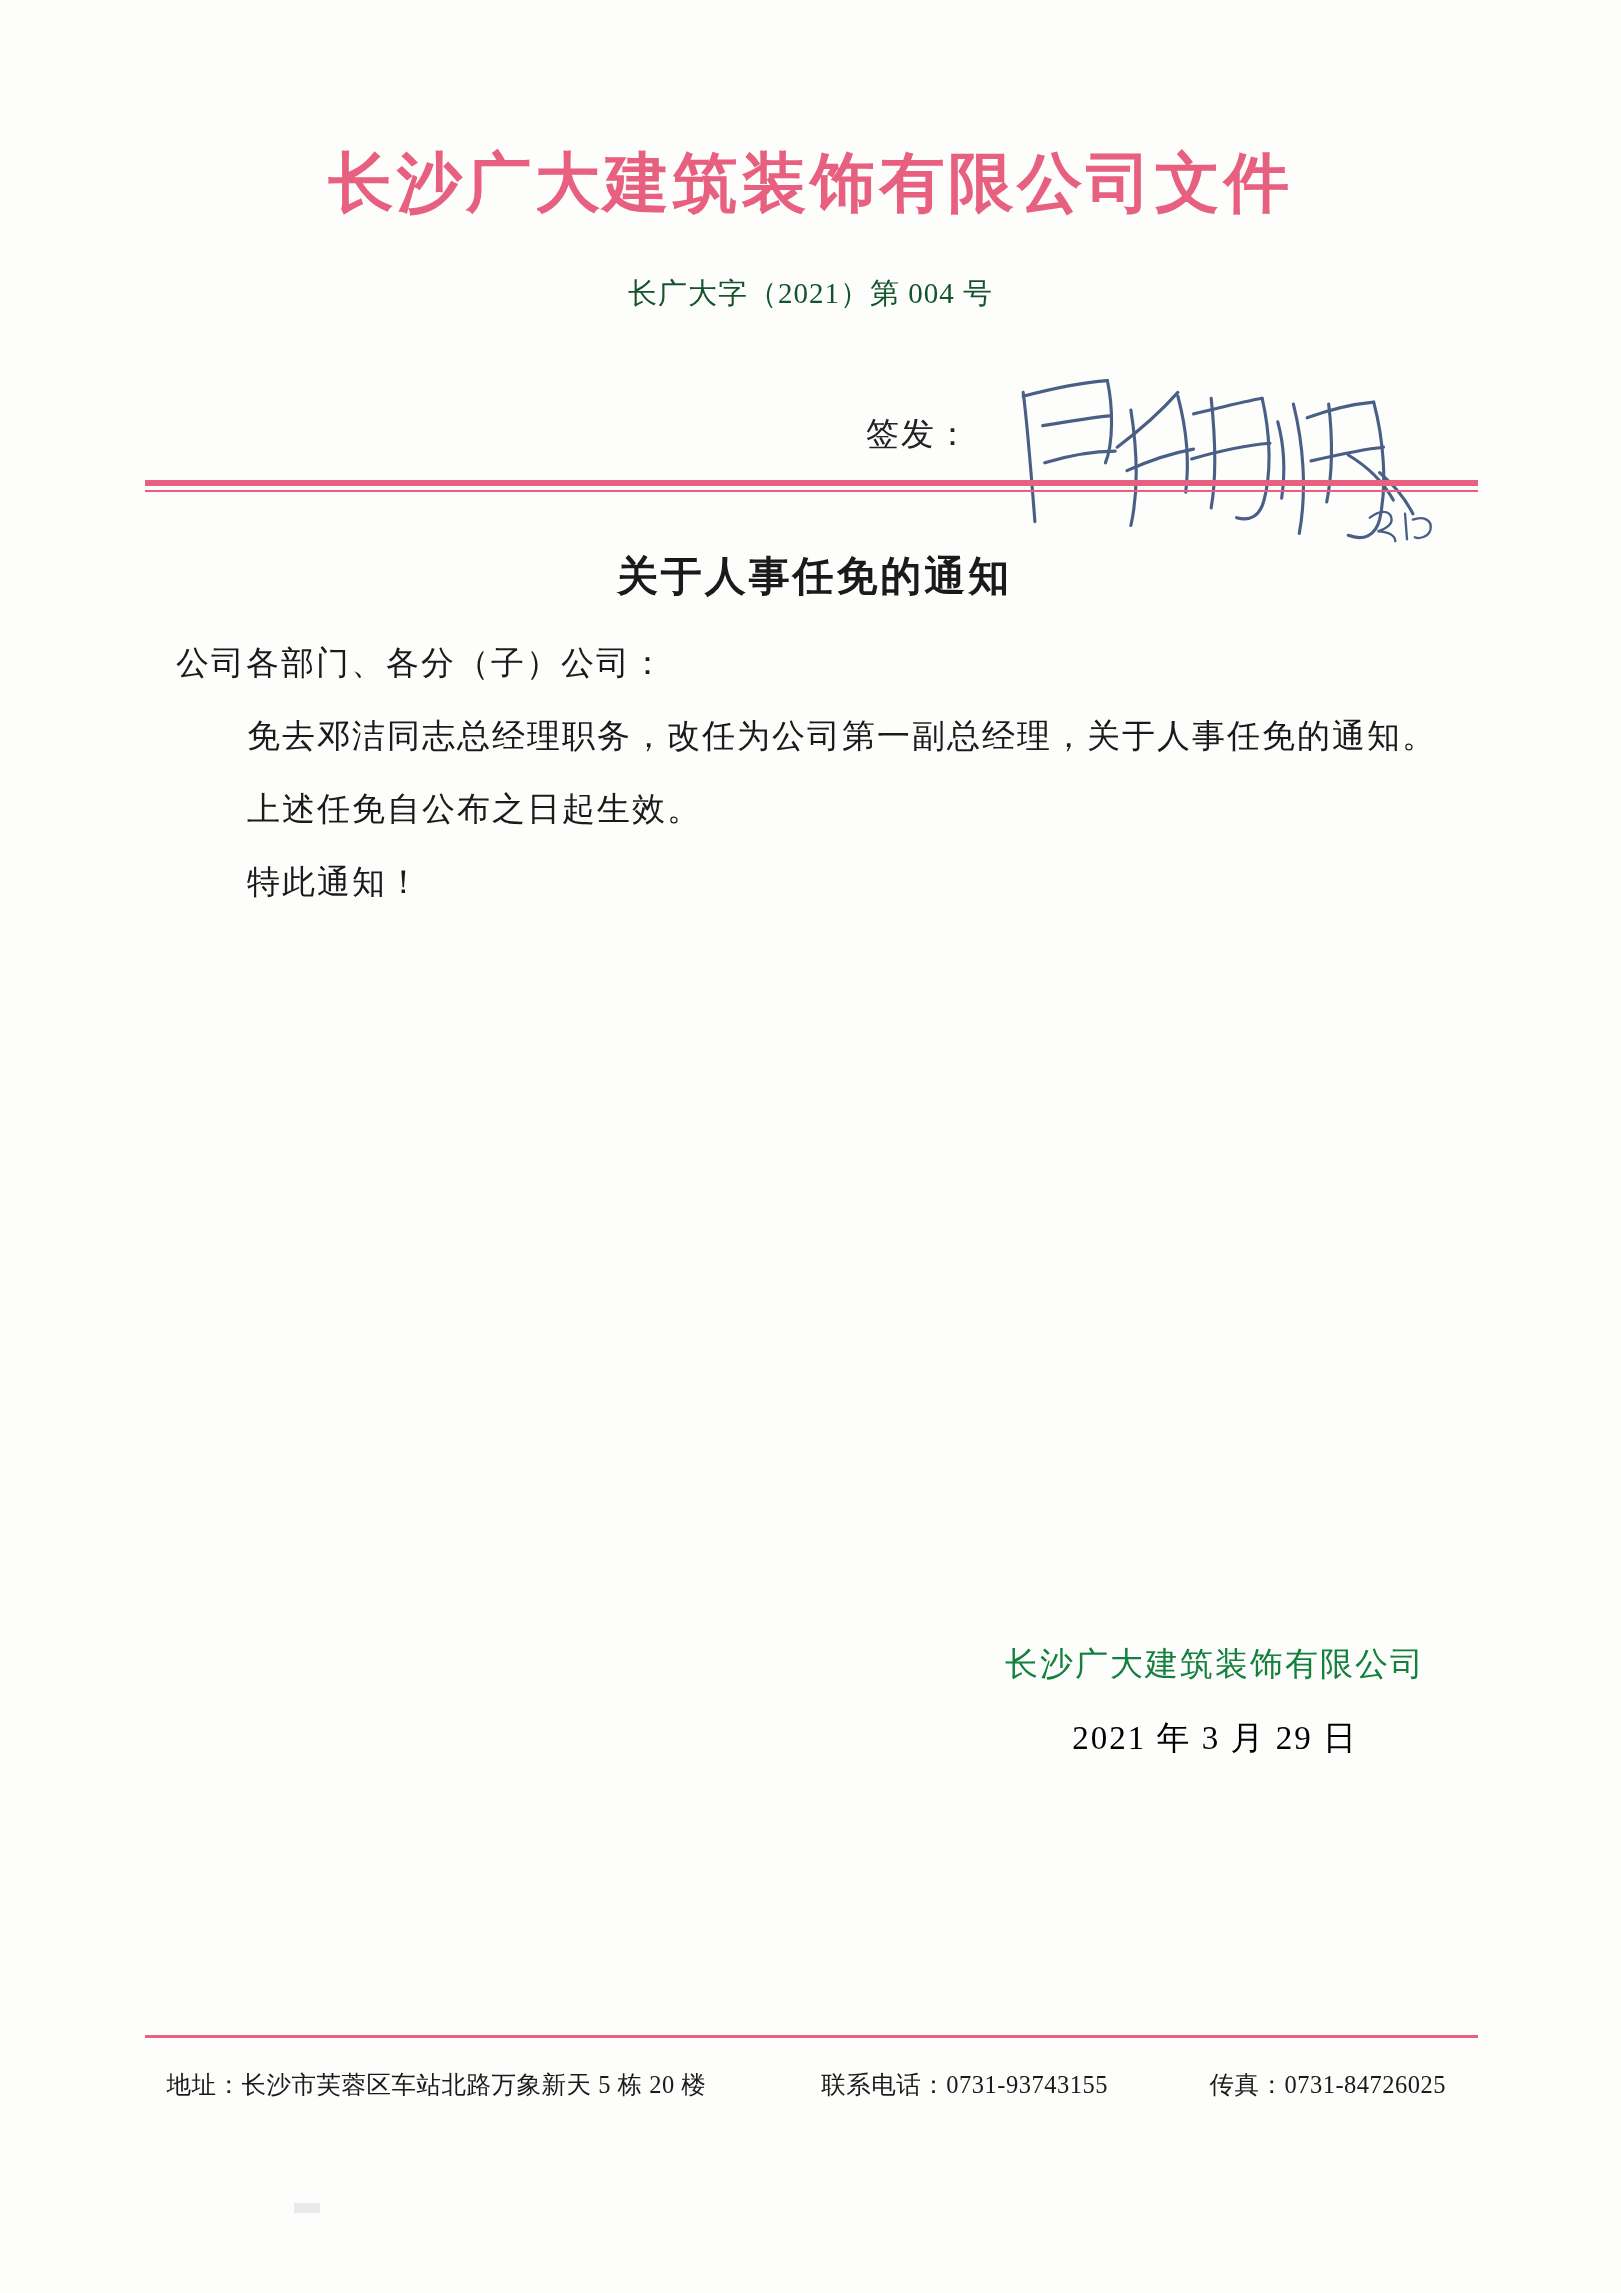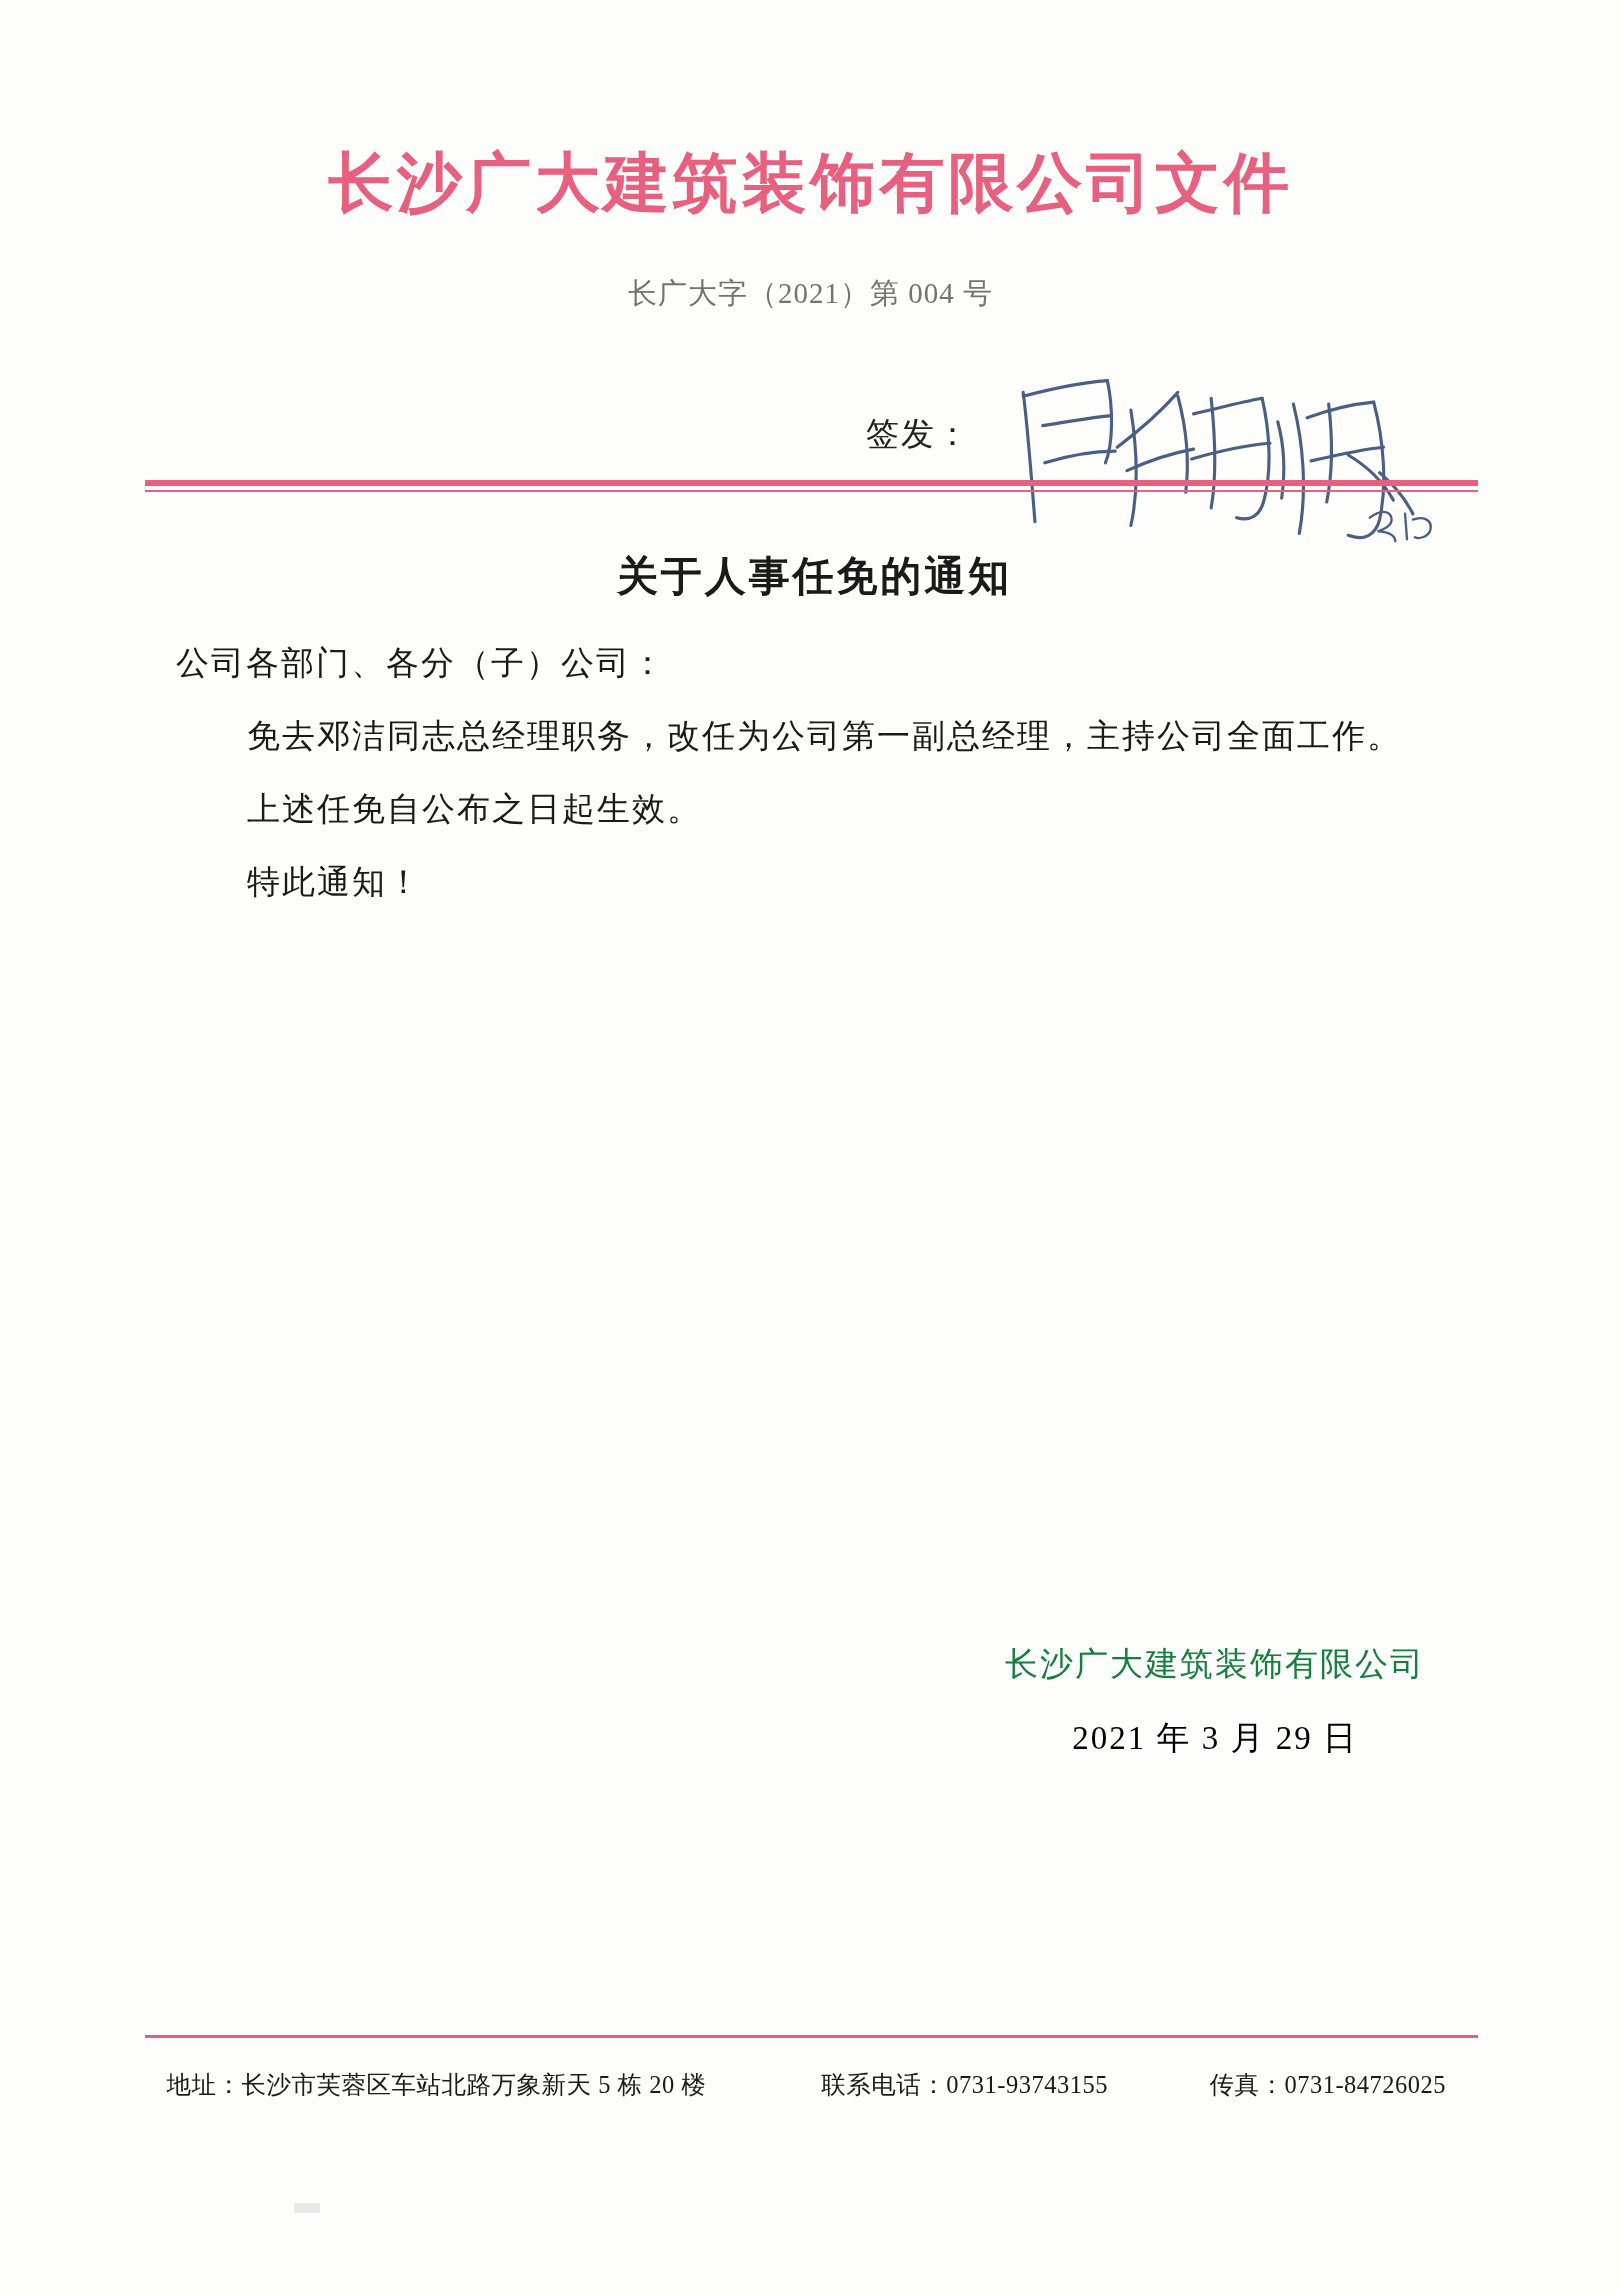--- a/index.html
+++ b/index.html
@@ -34,21 +34,21 @@
     font-size: 65px;
     letter-spacing: 3.9px;
     color: #e8607f;
     line-height: 1.1;
     white-space: nowrap;
   }
   .doc-number {
     margin-top: 55px;
     font-size: 29px;
     letter-spacing: 1px;
-    color: #737373;
+    color: #14532d;
     font-family: "Liberation Serif", serif;
   }
   
   .signer-row {
     position: absolute;
     top: 392px;
     right: 147px;
     width: 608px;
     height: 167px;
   }
@@ -213,21 +213,21 @@
 
   <div class="rule-top">
     <div class="thick"></div>
     <div class="thin"></div>
   </div>
 
   <div class="doc-title">关于人事任免的通知</div>
 
   <div class="body-block">
     <div class="para">公司各部门、各分（子）公司：</div>
-    <div class="para indent">免去邓洁同志总经理职务，改任为公司第一副总经理，主持公司全面工作。</div>
+    <div class="para indent">免去邓洁同志总经理职务，改任为公司第一副总经理，关于人事任免的通知。</div>
     <div class="para indent">上述任免自公布之日起生效。</div>
     <div class="para indent">特此通知！</div>
   </div>
 
   <div class="sign-block">
     <div class="sign-company">长沙广大建筑装饰有限公司</div>
     <div class="sign-date">2021 年 3 月 29 日</div>
   </div>
 
   <div class="rule-bottom"></div>

